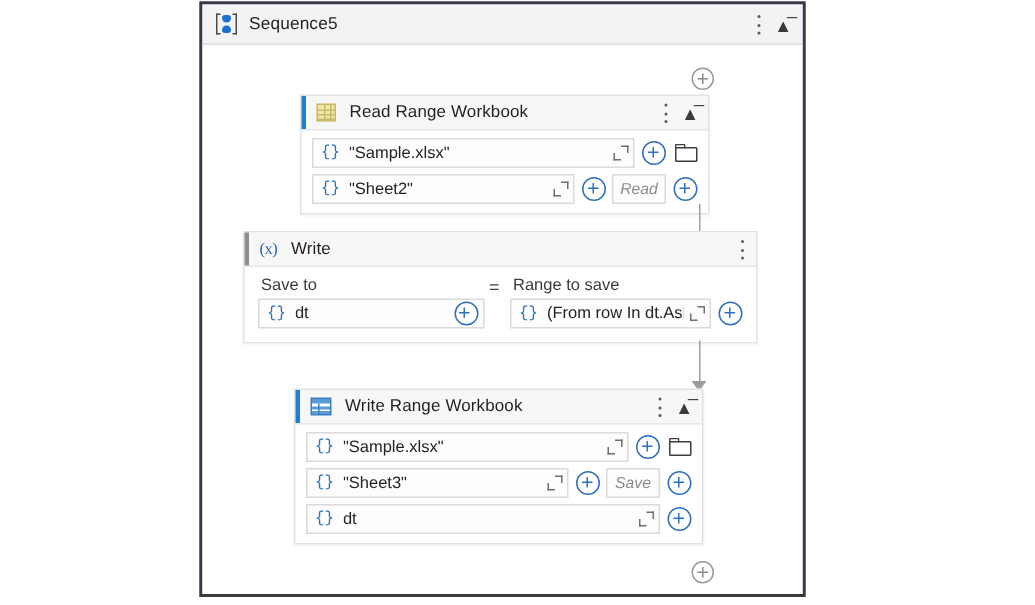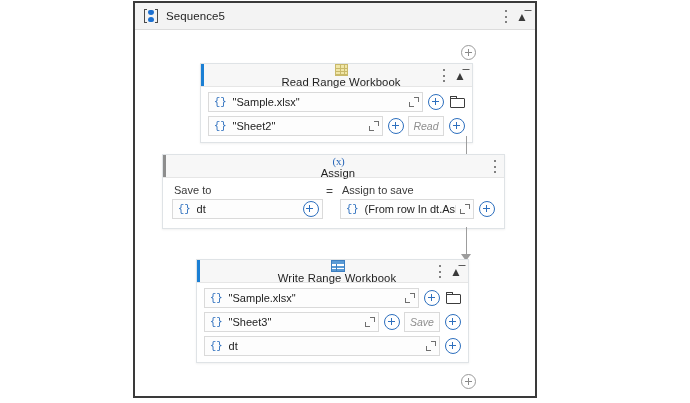--- a/index.html
+++ b/index.html
@@ -99,21 +99,20 @@
     box-sizing:border-box;
     box-shadow:0 1px 2px rgba(0,0,0,.06);
   }
   .act-header{
     position:relative;
     height:23px;
     background:#f7f7f7;
     border-bottom:1px solid #e6e6e6;
     display:flex;align-items:center;
     box-sizing:border-box;
-    flex-direction:column;
   }
   .act-accent{
     position:absolute;left:0;top:0;bottom:0;width:3px;background:#1b7fd4;
   }
   .act-accent.gray{background:#8d8d8d;}
   .act-title{
     font-size:11.3px;color:#1f1f1f;margin-left:9px;letter-spacing:.1px;
   }
   .act-body{padding:5px 7px 6px 7px;}
 
@@ -319,21 +318,21 @@
 
       <div class="connector" style="left:326px;top:106px;height:35px;">
         <span class="line"></span>
           <span class="arrow"></span>
       </div>
 
       <div class="activity" style="left:27px;top:124px;width:343px;">
         <div class="act-header">
           <span class="act-accent gray"></span>
           <span class="ico-assign" style="margin-left:10px;">(x)</span>
-          <span class="act-title">Assign</span>
+          <span class="act-title">Write</span>
           <span class="hdr-actions" style="height:23px;right:8px;">
             <span class="kebab">
               <i></i>
                 <i></i>
                 <i></i>
             </span>
           </span>
         </div>
         <div class="act-body" style="padding:6px 9px 9px 9px;">
           <div class="assign-grid">
@@ -345,21 +344,21 @@
                   <span class="brace">{}</span>
                   <span class="fval">dt</span>
                 </span>
                 <span class="plus-circ" style="margin-left:-20px;z-index:2;"></span>
               </div>
             </div>
 
             <span class="eq-sign">=</span>
 
             <div class="assign-col" style="width:155px;">
-              <span class="assign-label">Assign to save</span>
+              <span class="assign-label">Range to save</span>
               <div class="field-row" style="margin:0;">
                 <span class="field-box">
                   <span class="brace">{}</span>
                   <span class="fval">(From row In dt.AsEnum</span>
                   <span class="expand-ico"></span>
                 </span>
                 <span class="plus-circ"></span>
               </div>
             </div>
 

